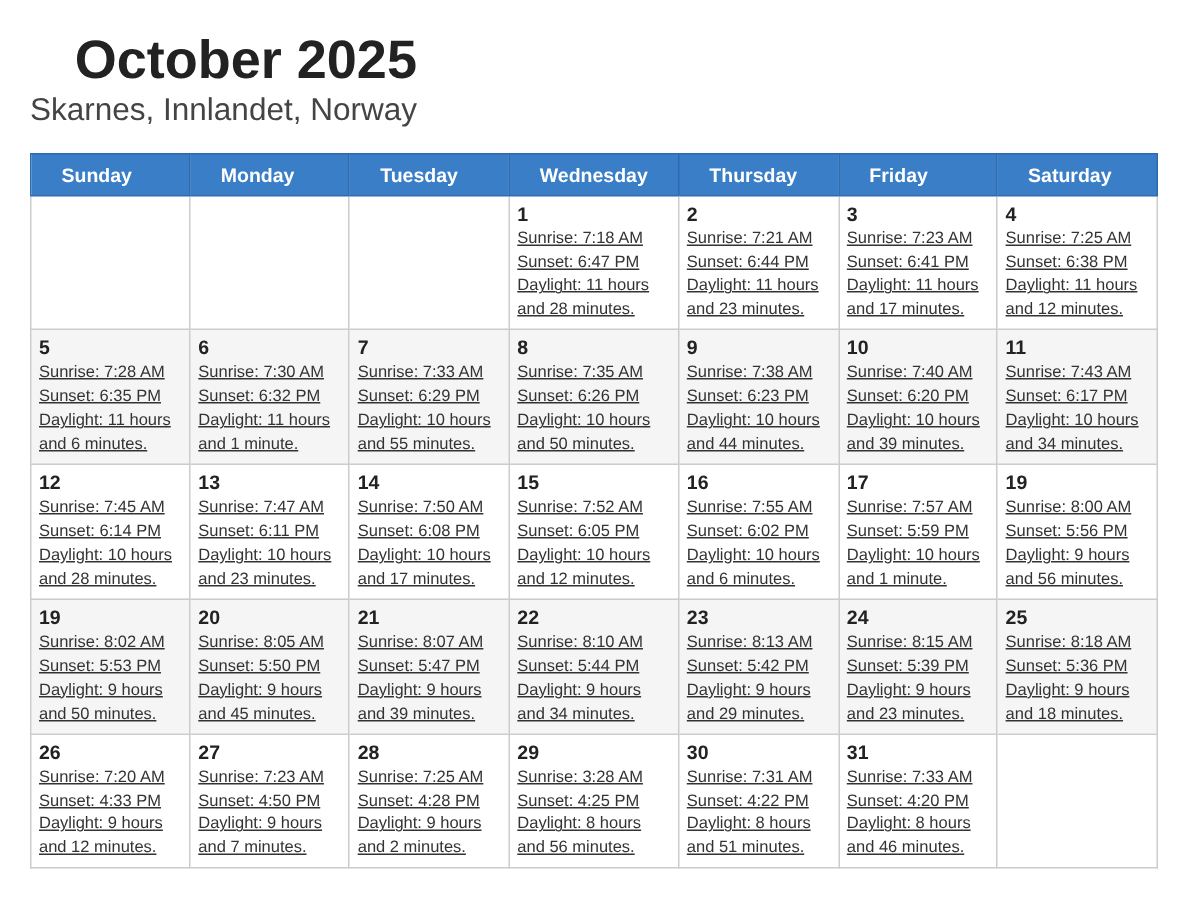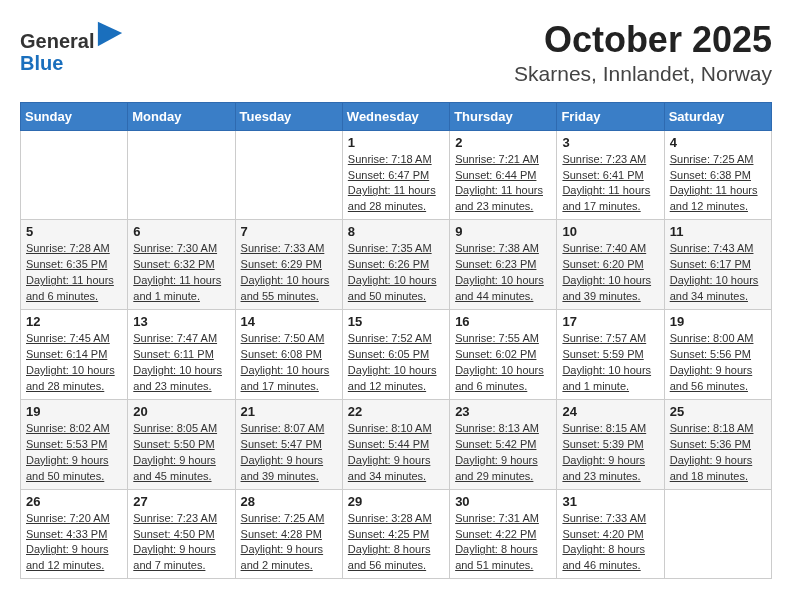--- a/index.html
+++ b/index.html
@@ -45,21 +45,21 @@
       margin-top: 2px;
     }
     table {
       width: 100%;
       border-collapse: collapse;
       font-size: 11px;
     }
     thead tr th {
       background-color: #3a7ec7;
       color: #fff;
-      padding: 6px 4px;
+      padding: 6px 20px;
       text-align: left;
       font-size: 13px;
       font-weight: bold;
       border: 1px solid #2e6ab0;
     }
     tbody tr td {
       border: 1px solid #ccc;
       vertical-align: top;
       padding: 4px 5px;
       min-height: 80px;
@@ -85,30 +85,20 @@
       text-decoration: underline;
     }
     .empty-cell {
       background-color: #f5f5f5;
     }
   </style>
 </head>
 <body>
 
 <div class="header">
-  <div class="logo">
-    <div>
-      <div class="logo-text">
-        <span class="logo-general">General</span><svg class="logo-icon" viewBox="0 0 30 30" xmlns="http://www.w3.org/2000/svg">
-            <polygon points="2,28 28,14 2,2" fill="#1a6fbd"></polygon>
-          </svg><br>
-        <span class="logo-blue">Blue</span>
-      </div>
-    </div>
-  </div>
   <div class="title-block">
     <div class="month-title">October 2025</div>
     <div class="subtitle">Skarnes, Innlandet, Norway</div>
   </div>
 </div>
 
 <table>
   <thead>
     <tr>
     <th>Sunday</th>

